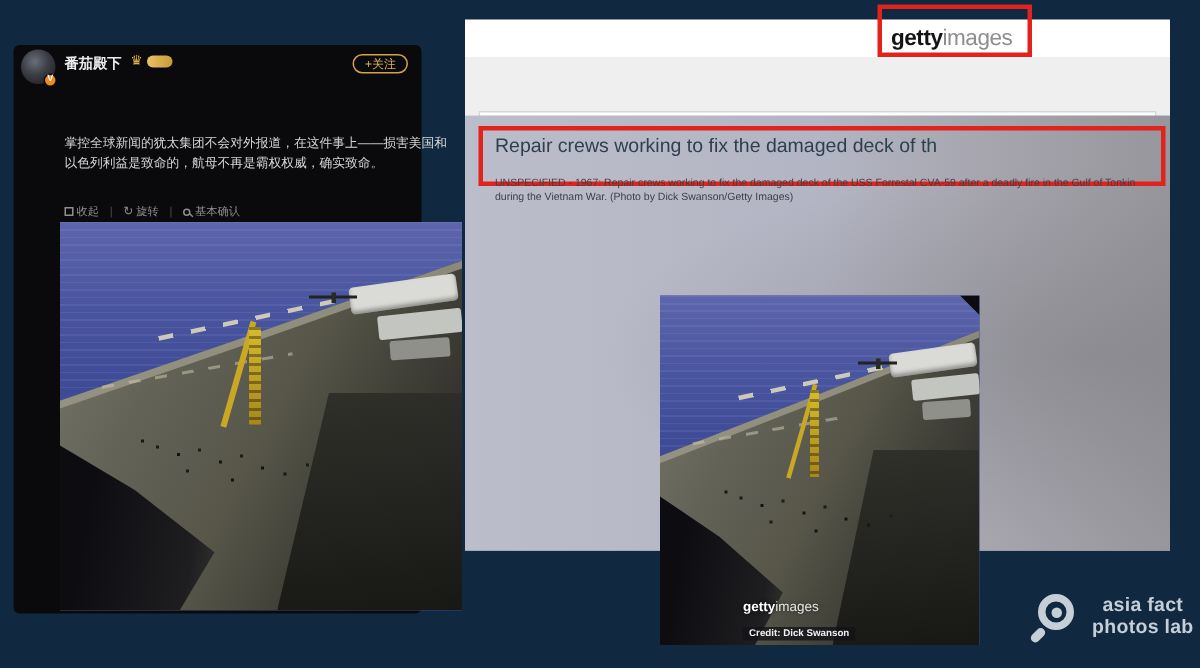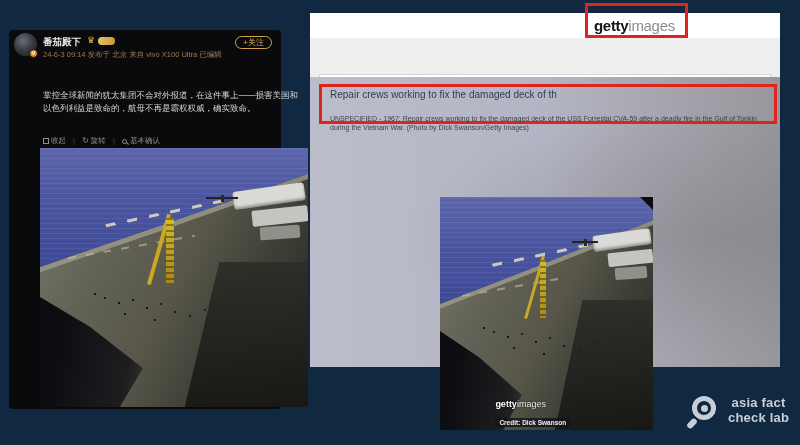--- a/index.html
+++ b/index.html
@@ -201,21 +201,21 @@
     background:linear-gradient(90deg, #bcbdca 0%, #b4b5c4 50%, #a4a3ab 78%, #97969c 100%);
   }
   .getty-content::after {
     content:""; position:absolute; inset:0;
     background:radial-gradient(ellipse at 88% 55%, rgba(120,120,125,0.45) 0%, rgba(120,120,125,0) 55%);
   }
   .caption-box {
     position:absolute; left:9px; top:7px; width:458px; height:40px;
     border:3px solid #e0231d; padding:2px 8px; z-index:2;
   }
-  .caption-title { font-size:10px; color:#2e4050; margin-bottom:14px; }
+  .caption-title { font-size:13px; color:#2e4050; margin-bottom:14px; }
   .caption-body { font-size:7px; line-height:9px; color:#3e3e48; }
   .getty-photo { left:130px; top:120px; width:213px; height:233px; z-index:1; }
 
   
   #afcl {
     position:absolute; left:688px; top:390px; width:140px; height:44px;text-align:center;
   }
   .afcl-ring {
     position:absolute; left:4px; top:6px; width:24px; height:24px;
     border:5px solid #c6ced7; border-radius:50%;
@@ -236,21 +236,20 @@
 </head>
 <body>
 
 <div id="weibo-panel">
   <div class="avatar"></div>
   <div class="v-badge">V</div>
   <div class="username">番茄殿下</div>
   <div class="crown">♛</div>
   <div class="vip-pill"></div>
   <button class="follow-btn">+关注</button>
-  <div class="meta-line">24-6-3 09:14 发布于 北京 来自 vivo X100 Ultra 已编辑</div>
 
   <p class="post-para p2">掌控全球新闻的犹太集团不会对外报道，在这件事上——损害美国和以色列利益是致命的，航母不再是霸权权威，确实致命。</p>
 
   <div class="img-toolbar">
     <span class="tb-item"><span class="ic-box"></span><span>收起</span></span>
     <span class="sep">|</span>
     <span class="tb-item"><span class="ic-rot">↻</span><span>旋转</span></span>
     <span class="sep">|</span>
     <span class="tb-item"><span class="mag-sm"></span><span>基本确认</span></span>
   </div>
@@ -311,15 +310,15 @@
     </div>
   </div>
 </div>
 
 <div id="afcl">
   <div class="afcl-ring"></div>
   <div class="afcl-dot"></div>
   <div class="afcl-handle"></div>
   <div class="afcl-text">
     <div>asia fact</div>
-    <div>check lab</div>
+    <div>photos lab</div>
   </div>
 </div>
 
 </body></html>

